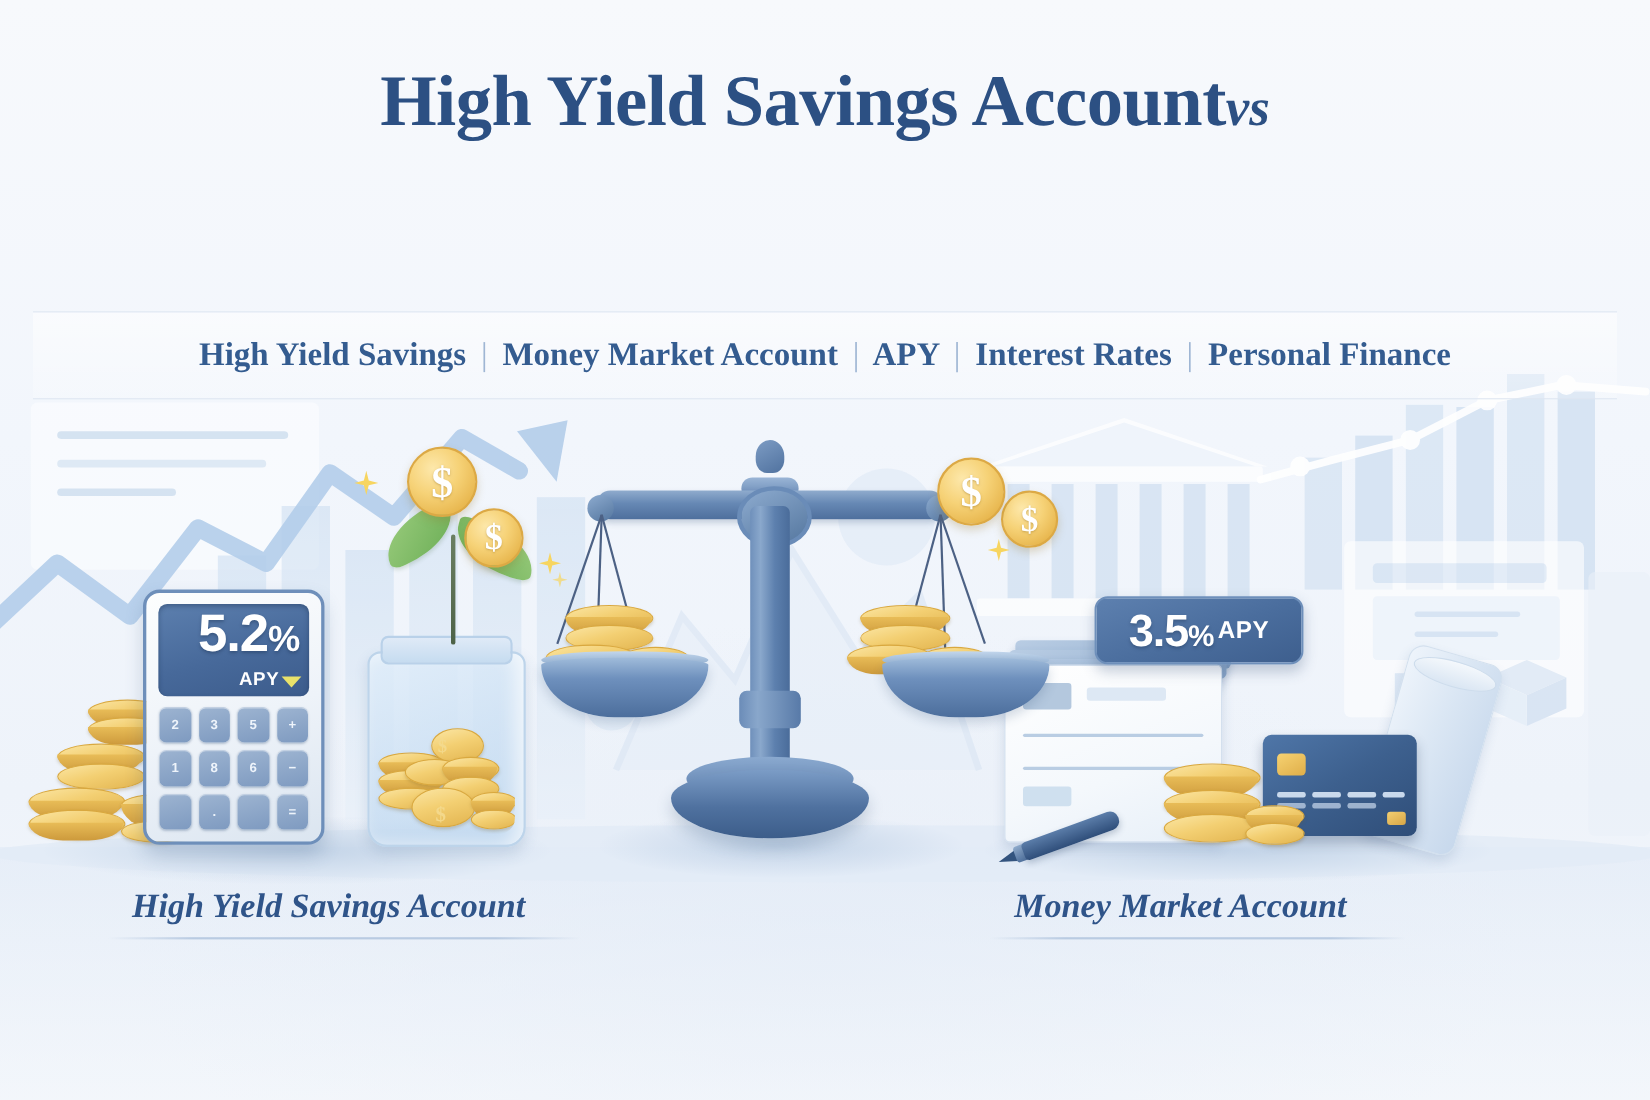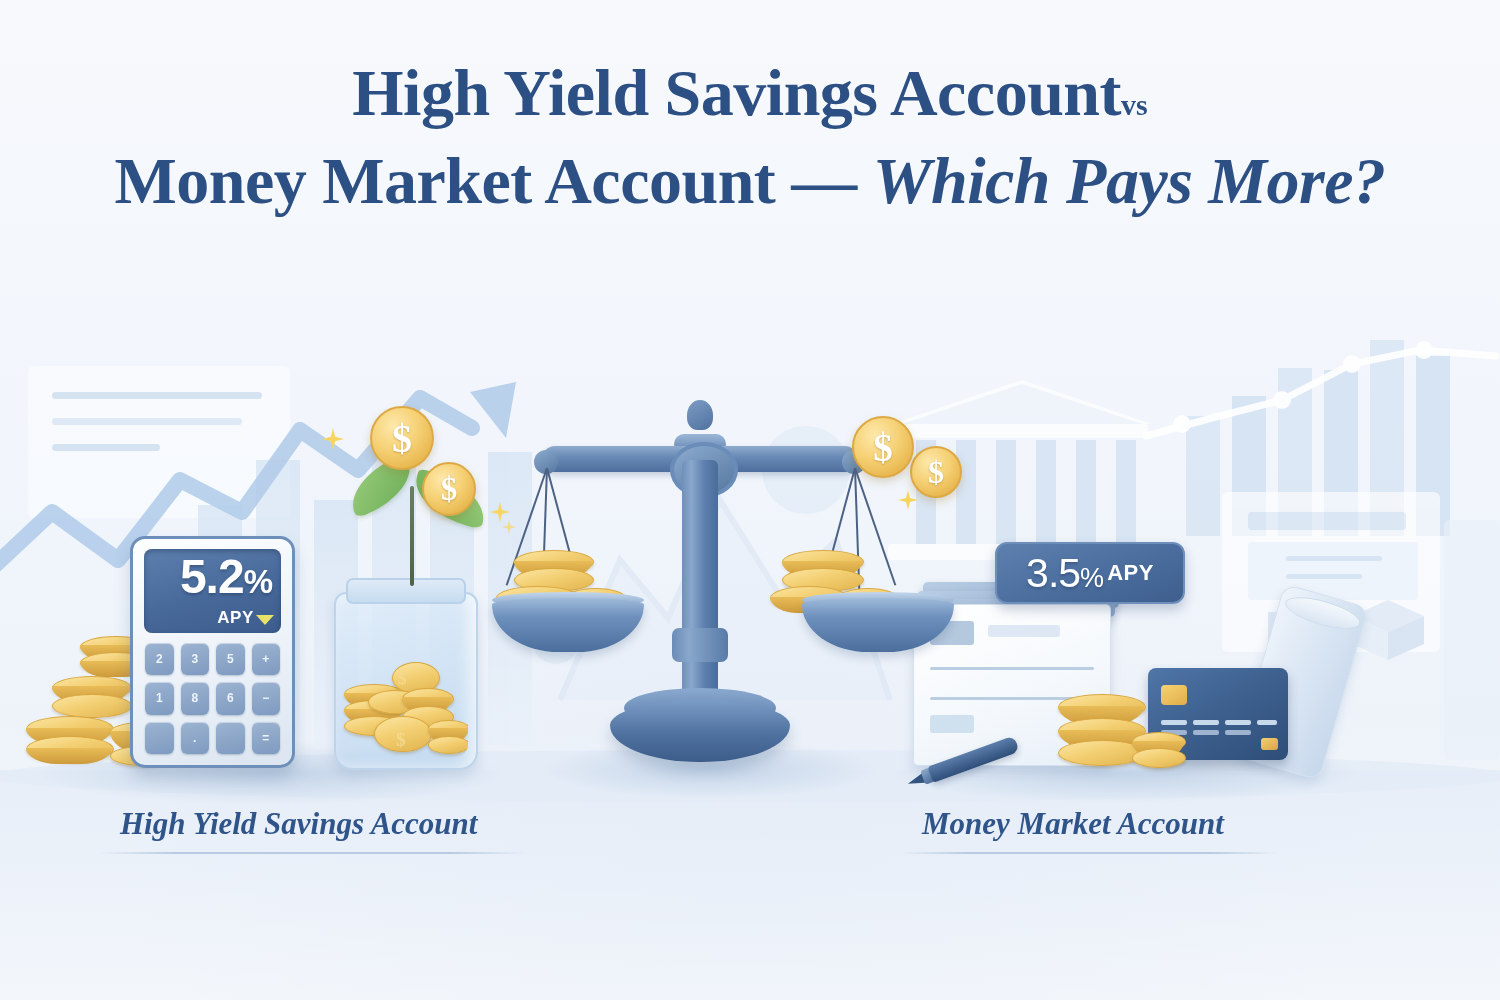--- a/index.html
+++ b/index.html
@@ -21,21 +21,21 @@
 
   
   .header{position:absolute;left:0;right:0;top:60px;text-align:center;z-index:40;}
   .title-l1,.title-l2{
     font-family:"Liberation Serif", serif;
     color:#2c5083;font-weight:700;letter-spacing:-0.5px;
     line-height:1.0;white-space:nowrap;
   }
   .title-l1{font-size:66px;}
   .title-l2{font-size:66px;margin-top:22px;}
-  .vs{font-size:30px;font-weight:700;letter-spacing:0;text-align:center;}
+  .vs{font-size:48px;font-style:italic;font-weight:700;letter-spacing:0;text-align:center;}
   .tail{font-style:italic;color:#2c5083;}
 
   .kwwrap{
     position:absolute;left:30px;right:30px;top:283px;height:78px;z-index:40;
     border-top:1.5px solid #dfe7f2;border-bottom:1.5px solid #dfe7f2;
     background:linear-gradient(180deg,rgba(255,255,255,.55),rgba(255,255,255,.18));
     display:flex;align-items:center;justify-content:center;
   }
   .kw{
     font-family:"Liberation Serif", serif;
@@ -167,21 +167,21 @@
     border:1.5px solid #d4e0ee;box-shadow:0 5px 11px rgba(60,95,140,.16);}
   .doc-chip{position:absolute;border-radius:3px;background:#c2d3e7;}
   .doc-line{position:absolute;height:3px;border-radius:2px;background:#b9cde3;}
 
   
   #apybadge{left:995px;top:542px;width:190px;height:62px;z-index:34;}
   .badge-in{position:absolute;inset:0;border-radius:12px;
     background:linear-gradient(160deg,#5d80af 0%,#4a6d9d 55%,#3e5f8e 100%);
     border:2px solid #6e8fba;box-shadow:0 6px 12px rgba(45,75,115,.26);
     display:flex;align-items:center;justify-content:center;gap:4px;}
-  .badge-rate{color:#fff;font-weight:400;font-size:41px;letter-spacing:-1px;line-height:1;
+  .badge-rate{color:#fff;font-weight:700;font-size:41px;letter-spacing:-1px;line-height:1;
     text-shadow:0 2px 3px rgba(25,45,75,.35);}
   .badge-rate .pct{font-size:27px;}
   .badge-apy{color:#fff;font-weight:700;font-size:22px;letter-spacing:.5px;}
 
   
   #card{left:1148px;top:668px;width:140px;height:92px;z-index:30;}
   .card-in{position:absolute;inset:0;border-radius:8px;
     background:linear-gradient(150deg,#4f76a8 0%,#3d608e 48%,#2f4e79 100%);
     box-shadow:0 6px 11px rgba(35,60,95,.3);}
   .card-chip{position:absolute;left:13px;top:17px;width:26px;height:20px;border-radius:4px;
@@ -306,25 +306,35 @@
       </g>
 
       <rect x="1444" y="520" width="56" height="240" rx="6" fill="#e9f0f9" opacity="0.6"></rect>
     </svg>
   </div>
 
   <div class="header">
     <div class="title-l1">
       <span>High Yield Savings Account</span><span class="vs">vs</span>
     </div>
-    <div class="title-l2">
-      <span>Money Market Account — </span><span class="tail">Which Pays More?</span>
-    </div>
-  </div>
-
+  </div>
+
+  <div class="kwwrap">
+    <div class="kw">
+      <span>High Yield Savings</span>
+      <span class="sep">|</span>
+      <span>Money Market Account</span>
+      <span class="sep">|</span>
+      <span>APY</span>
+      <span class="sep">|</span>
+      <span>Interest Rates</span>
+      <span class="sep">|</span>
+      <span>Personal Finance</span>
+    </div>
+  </div>
 
   <div class="shadow" style="left:40px;top:742px;width:460px;height:62px;"></div>
   <div class="shadow" style="left:545px;top:740px;width:330px;height:58px;"></div>
   <div class="shadow" style="left:895px;top:744px;width:460px;height:58px;"></div>
 
   <div class="obj" style="left:26px;top:636px;width:124px;height:132px;z-index:24;">
     <div class="coin" style="left:54px;top:0;width:70px;height:20px;"></div>
     <div class="coin-side" style="left:54px;top:9px;width:70px;height:16px;"></div>
     <div class="coin" style="left:54px;top:16px;width:70px;height:20px;"></div>
     <div class="coin-side" style="left:54px;top:25px;width:70px;height:16px;"></div>

